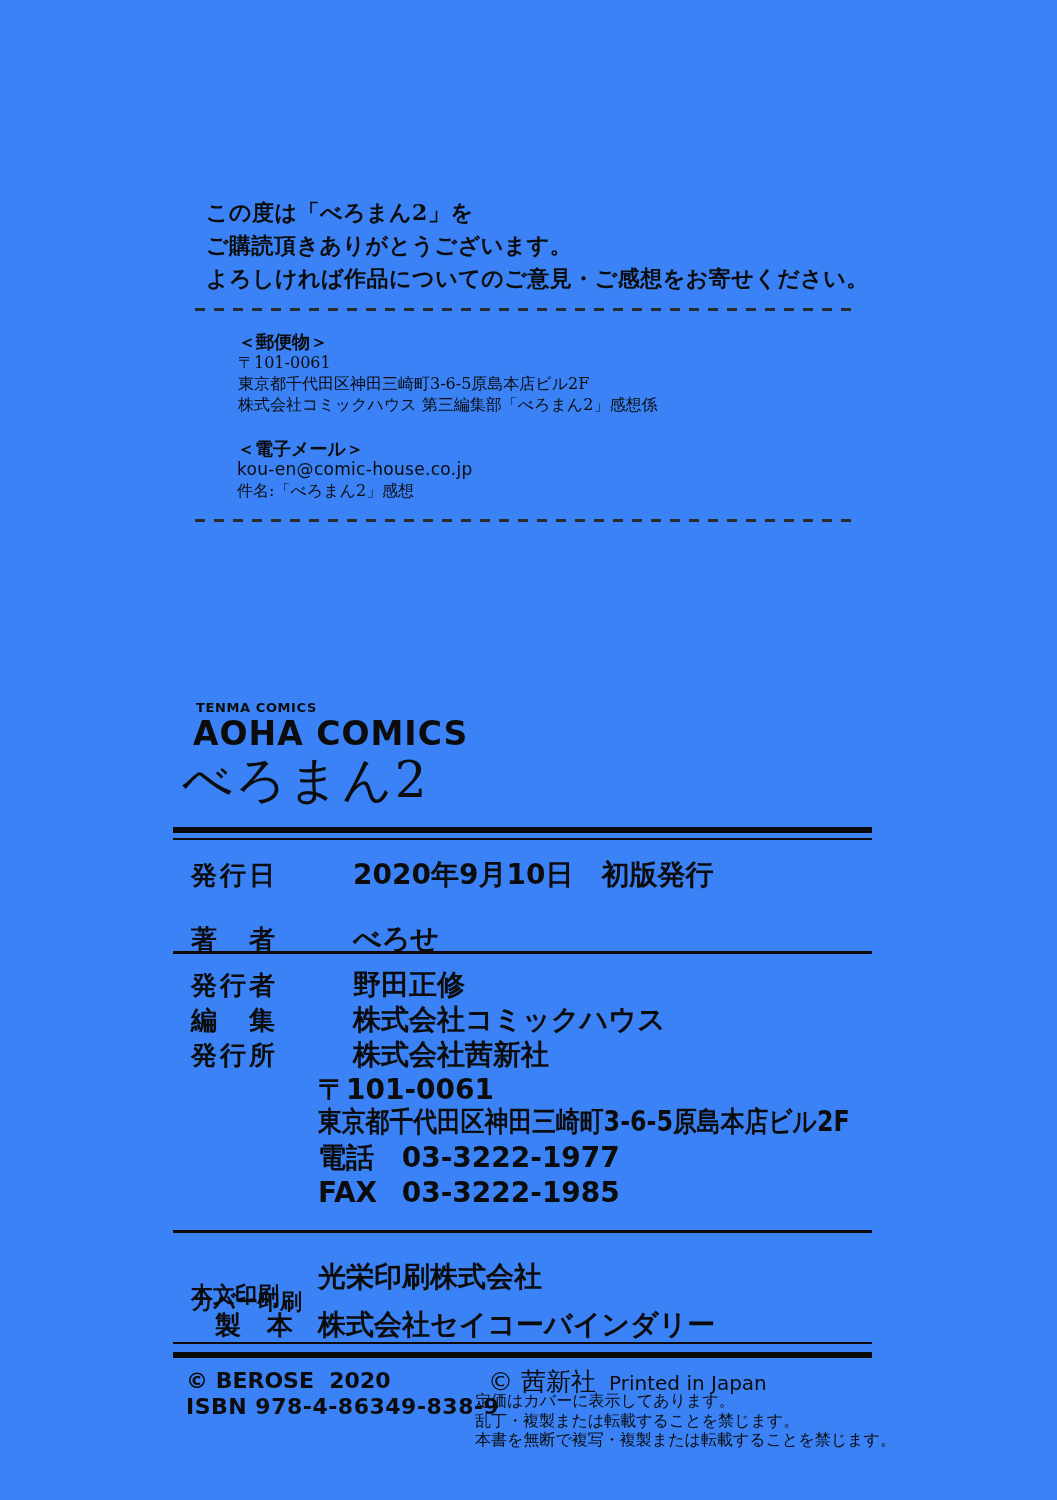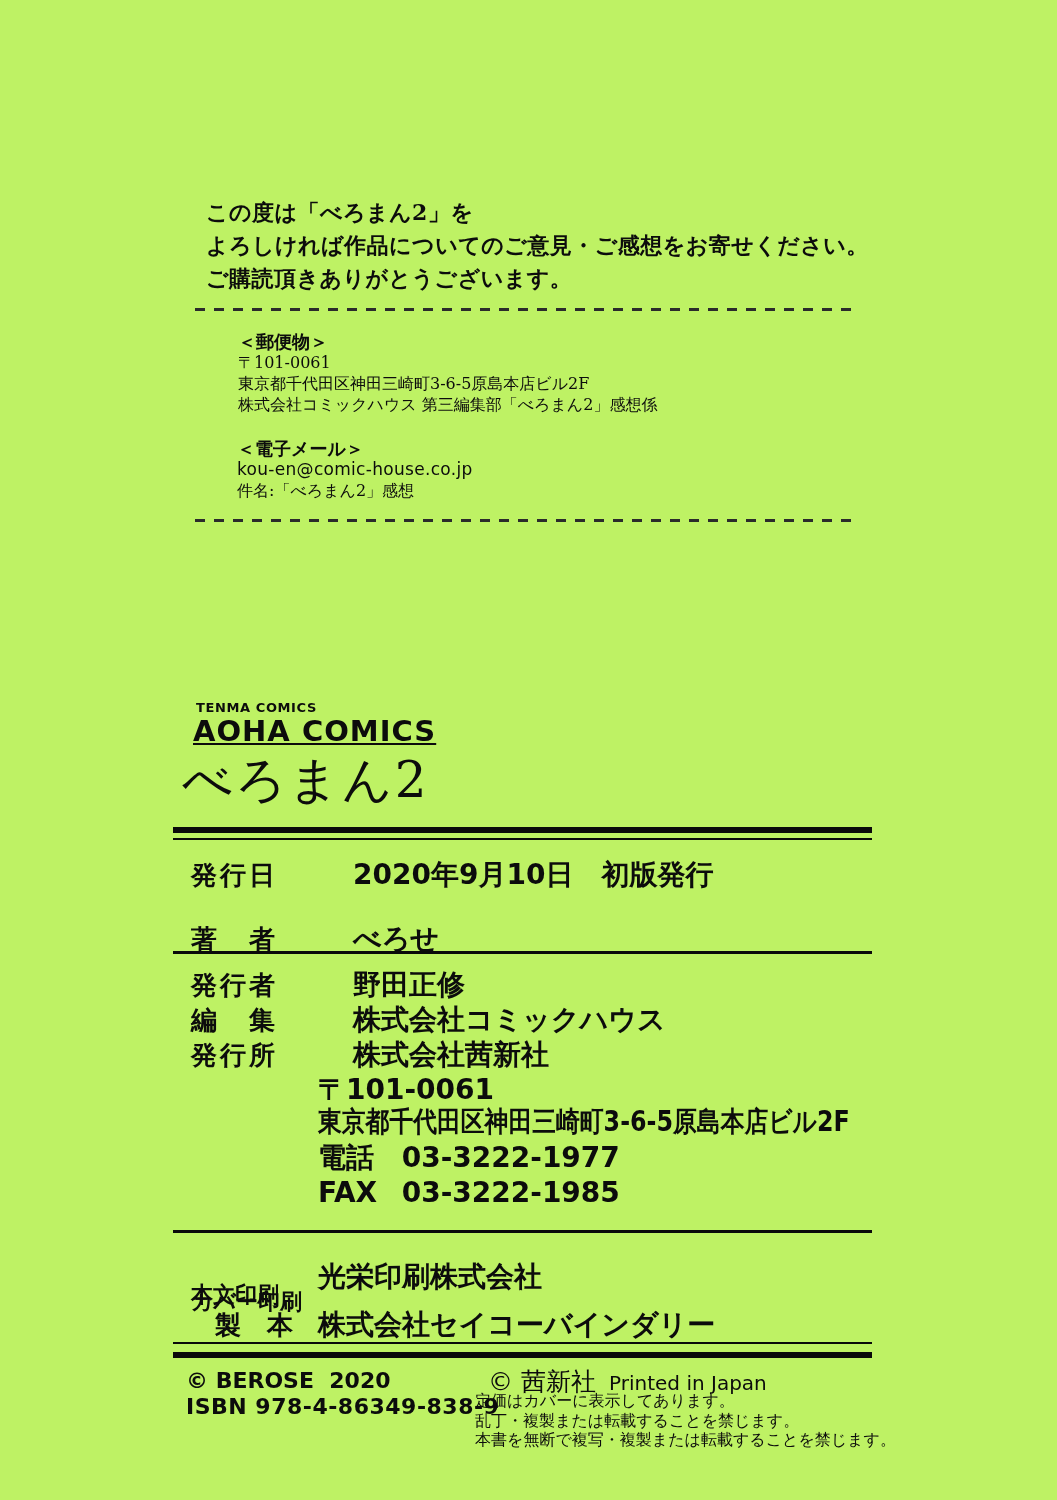--- a/index.html
+++ b/index.html
@@ -1,18 +1,18 @@
 <!DOCTYPE html>
 <html><head>
 <meta charset="utf-8">
 <style>
   html,body { margin:0; padding:0; background:#e8e8e8; }
   .page {
     position:relative; width:1057px; height:1500px;
-    background:#bef264; color:#0c0c0c; overflow:hidden;
+    background:#3b82f6; color:#0c0c0c; overflow:hidden;
     font-family:"DejaVu Sans", sans-serif;
   }
   .abs { position:absolute; }
 
   
   .intro {
     left:206px; top:196px;
     font-family:"DejaVu Serif", serif; font-weight:600;
     font-size:22px; line-height:33px; letter-spacing:0.5px;
     white-space:nowrap;
@@ -31,21 +31,21 @@
     font-family:"DejaVu Serif", serif; font-size:16px; line-height:21px;
     white-space:nowrap;
   }
   .mailblock { left:238px; top:331px; }
   .emailblock { left:237px; top:438px; }
   .contact .heading { font-size:18px; font-weight:600; }
   .contact .latin { font-family:"DejaVu Sans", sans-serif; font-size:17px; letter-spacing:0.3px;text-align:right; }
 
   
   .logo-small { left:196px; top:700px; font-size:13px; font-weight:bold; letter-spacing:0.6px; }
-  .logo-large { left:193px; top:714px; font-size:29px; font-weight:bold; letter-spacing:1px;text-decoration:underline; }
+  .logo-large { left:193px; top:714px; font-size:33px; font-weight:bold; letter-spacing:1px; }
   .book-title { left:182px; top:747px; font-family:"DejaVu Serif", serif; font-weight:500; font-size:50px; letter-spacing:2px; }
 
   
   .rule { left:173px; width:699px; background:#0a0a0a; }
   .r-top-thick { top:827px; height:6px; }
   .r-top-thin  { top:838px; height:2px; }
   .r-mid1      { top:951px; height:3px; }
   .r-mid2      { top:1230px; height:3px; }
   .r-bot-thin  { top:1342px; height:2px; }
   .r-bot-thick { top:1352px; height:6px; }
@@ -78,22 +78,22 @@
   .printed-in { font-size:20px; margin-left:8px; }
   .notes { position:absolute; left:475px; top:1391px; font-size:16px; line-height:19.5px; white-space:nowrap; }
 </style>
 </head>
 <body>
 
 <div class="page">
 
   <div class="abs intro">
     <div>この度は「べろまん2」を</div>
+    <div>ご購読頂きありがとうございます。</div>
     <div>よろしければ作品についてのご意見・ご感想をお寄せください。</div>
-    <div>ご購読頂きありがとうございます。</div>
   </div>
 
   <div class="abs dash dash1"></div>
 
   <div class="abs contact mailblock">
     <div class="heading">＜郵便物＞</div>
     <div>〒101-0061</div>
     <div>東京都千代田区神田三崎町3-6-5原島本店ビル2F</div>
     <div>株式会社コミックハウス 第三編集部「べろまん2」感想係</div>
   </div>

